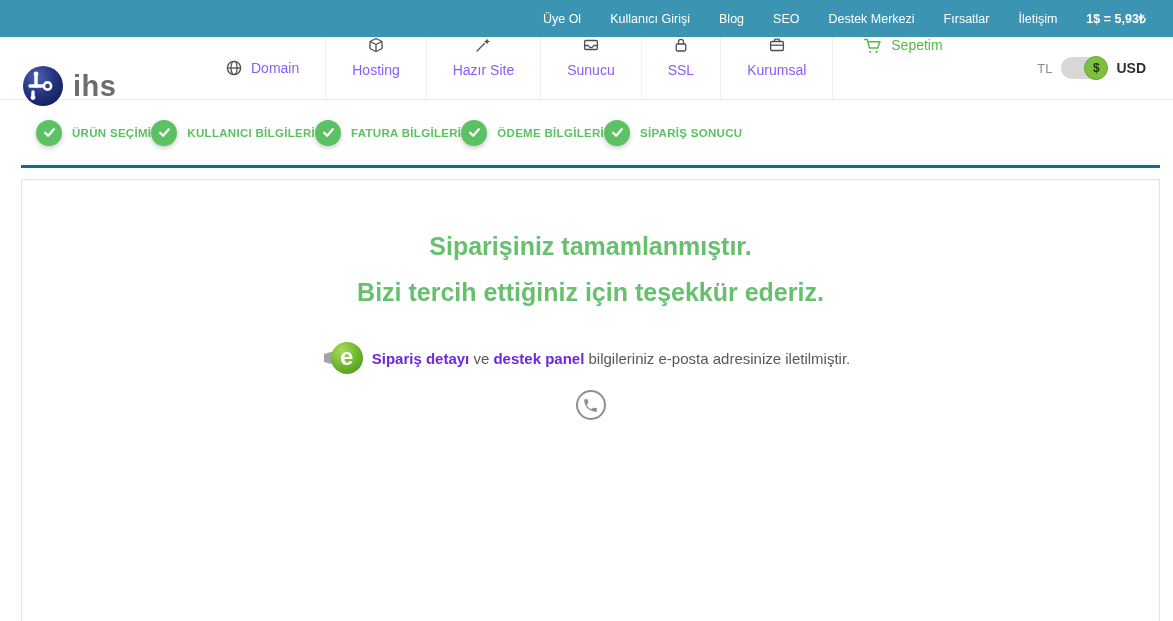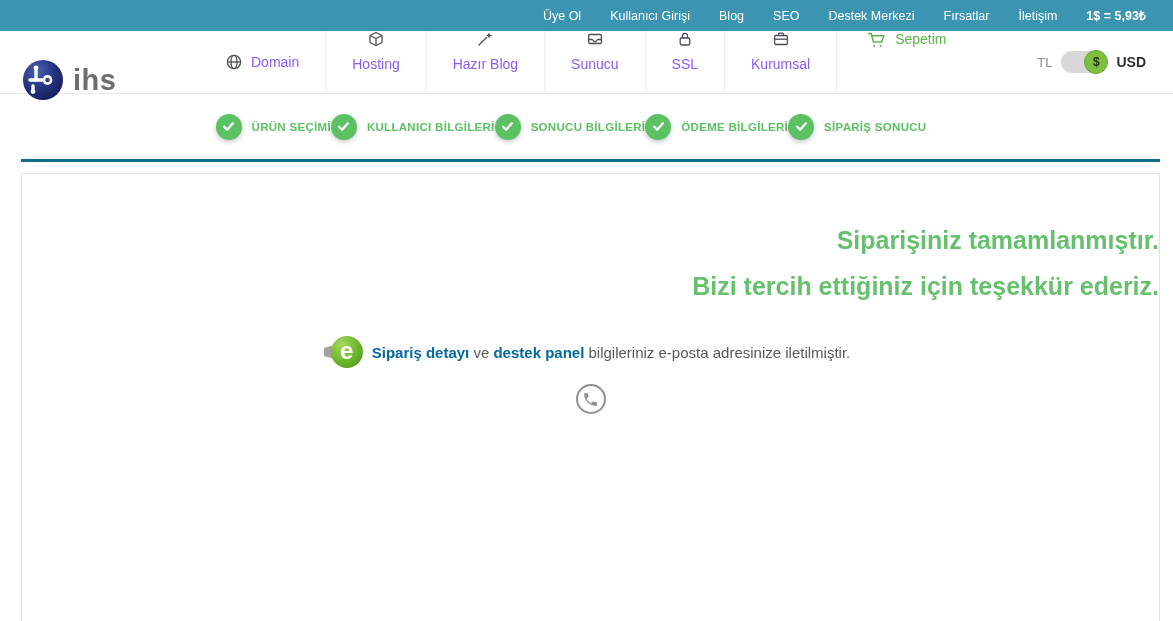--- a/index.html
+++ b/index.html
@@ -1,20 +1,20 @@
 <!DOCTYPE html>
 <html><head>
 <meta charset="utf-8">
 <style>
   * { box-sizing: border-box; margin: 0; padding: 0; }
   html, body { width: 1173px; height: 621px; overflow: hidden; background: #fff;
     font-family: "Liberation Sans", sans-serif; }
 
   
-  .topbar { height: 31px; background: #3b94b2; display: flex; align-items: center;
+  .topbar { height: 37px; background: #3b94b2; display: flex; align-items: center;
     justify-content: flex-end; gap: 29px; padding-right: 27px; }
   .topbar-link { color: #fff; font-size: 12.5px; text-decoration: none; cursor: pointer; }
   .topbar-rate { color: #fff; font-size: 12.5px; font-weight: bold; }
 
   
   .header { height: 63px; display: flex; align-items: stretch; border-bottom: 1px solid #e9e9e9; background:#fff; }
   .logo { display: flex; align-items: center; gap: 9px; padding-left: 22px; width: 200px; cursor: pointer; margin-top: 36px; }
   .logo-text { font-size: 29px; font-weight: bold; color: #6d6d6d; letter-spacing: .5px; }
   .nav { display: flex; align-items: stretch; }
   .nav-item { display: flex; align-items: center; gap: 9px; padding: 0 26px;
@@ -27,41 +27,41 @@
   .tl-label { font-size: 13px; color: #8a8e93; }
   .toggle { width: 46px; height: 22px; background: #d8d8d8; border-radius: 11px;
     position: relative; cursor: pointer; }
   .toggle-knob { position: absolute; right: -1px; top: -1px; width: 24px; height: 24px;
     border-radius: 50%; background: #7fbf3f; border: 1px solid #6aa62e;
     display: flex; align-items: center; justify-content: center;
     font-size: 12px; font-weight: bold; color: #223309; }
   .usd-label { font-size: 14px; font-weight: bold; color: #2d3136; }
 
   
-  .steps { height: 65px; display: flex; align-items: center; justify-content: center;
-    padding: 0 56px 0 25px; background: #fff; }
+  .steps { height: 65px; display: flex; align-items: center; justify-content: flex-start;
+    padding: 0 56px 0 36px; background: #fff; }
   .step { display: flex; align-items: center; gap: 10px; cursor: default; }
   .step-circle { width: 26px; height: 26px; border-radius: 50%; background: #5cc163;
     display: flex; align-items: center; justify-content: center; flex: none;
     box-shadow: 0 2px 5px rgba(0,0,0,.22); }
   .step-label { font-size: 11.5px; font-weight: bold; color: #5cc163; letter-spacing: .3px; }
 
   .section-divider { margin-left: 21px; width: 1139px; height: 3px; background: #0d6f8d; }
 
   
   .panel { margin: 11px 13px 0 21px; border: 1px solid #e2e2e2; height: 560px; background: #fff; }
-  .heading { text-align: right; font-size: 25px; font-weight: bold; color: #66c06e; }
+  .heading { text-align: center; font-size: 25px; font-weight: bold; color: #66c06e; }
   .heading-line1 { padding-top: 52px; }
   .heading-line2 { margin-top: 17px; }
 
   .info-row { display: flex; align-items: center; justify-content: center; gap: 9px; }
   .info-row.email { margin-top: 35px; }
   .info-row.phone { margin-top: 16px; gap: 11px; }
   .info-text { font-size: 15px; color: #55585d; }
-  .info-text b { color: #0369a1; }
+  .info-text b { color: #6d28d9; }
 
   .e-icon { position: relative; width: 32px; height: 32px; flex: none; }
   .e-horn { position: absolute; left: -7px; top: 9px; width: 11px; height: 14px;
     background: #a3a3a3; clip-path: polygon(0 22%, 100% 0, 100% 100%, 0 78%); border-radius: 2px; }
   .e-circle { position: absolute; inset: 0; border-radius: 50%;
     background: radial-gradient(circle at 35% 28%, #a9da5e, #6ab32a 55%, #4c941c 95%);
     display: flex; align-items: center; justify-content: center;
     color: #fff; font-weight: bold; font-size: 24px; line-height: 1; padding-bottom: 3px; }
   .phone-icon { width: 30px; height: 30px; border-radius: 50%; border: 2px solid #8f8f8f;
     display: flex; align-items: center; justify-content: center; flex: none; }
@@ -126,21 +126,21 @@
       </span>
       <span>Hosting</span>
     </div>
     <div class="nav-item">
       <span class="nav-icon">
         <svg width="16" height="16" viewBox="0 0 16 16" fill="none" stroke="#4a4e55" stroke-width="1.3" stroke-linecap="round">
           <line x1="2" y1="14" x2="9.5" y2="6.5"></line>
           <path d="M12 1.5l.9 2.1 2.1.9-2.1.9-.9 2.1-.9-2.1-2.1-.9 2.1-.9z" fill="#4a4e55" stroke="none"></path>
         </svg>
       </span>
-      <span>Hazır Blog</span>
+      <span>Hazır Site</span>
     </div>
     <div class="nav-item">
       <span class="nav-icon">
         <svg width="16" height="16" viewBox="0 0 16 16" fill="none" stroke="#4a4e55" stroke-width="1.3" stroke-linejoin="round">
           <rect x="1.6" y="3.5" width="12.8" height="9" rx="1.2"></rect>
           <path d="M1.6 8.5h3.8l1.4 2h2.4l1.4-2h3.8"></path>
         </svg>
       </span>
       <span>Sunucu</span>
     </div>
@@ -201,21 +201,21 @@
         </svg>
     </span>
     <span class="step-label">KULLANICI BİLGİLERİ</span>
   </div>
   <div class="step">
     <span class="step-circle">
       <svg width="13" height="13" viewBox="0 0 24 24">
           <path d="M4 12.5l5.5 5.5L20 6" stroke="#fff" stroke-width="4.2" fill="none" stroke-linecap="round" stroke-linejoin="round"></path>
         </svg>
     </span>
-    <span class="step-label">SONUCU BİLGİLERİ</span>
+    <span class="step-label">FATURA BİLGİLERİ</span>
   </div>
   <div class="step">
     <span class="step-circle">
       <svg width="13" height="13" viewBox="0 0 24 24">
           <path d="M4 12.5l5.5 5.5L20 6" stroke="#fff" stroke-width="4.2" fill="none" stroke-linecap="round" stroke-linejoin="round"></path>
         </svg>
     </span>
     <span class="step-label">ÖDEME BİLGİLERİ</span>
   </div>
   <div class="step">

